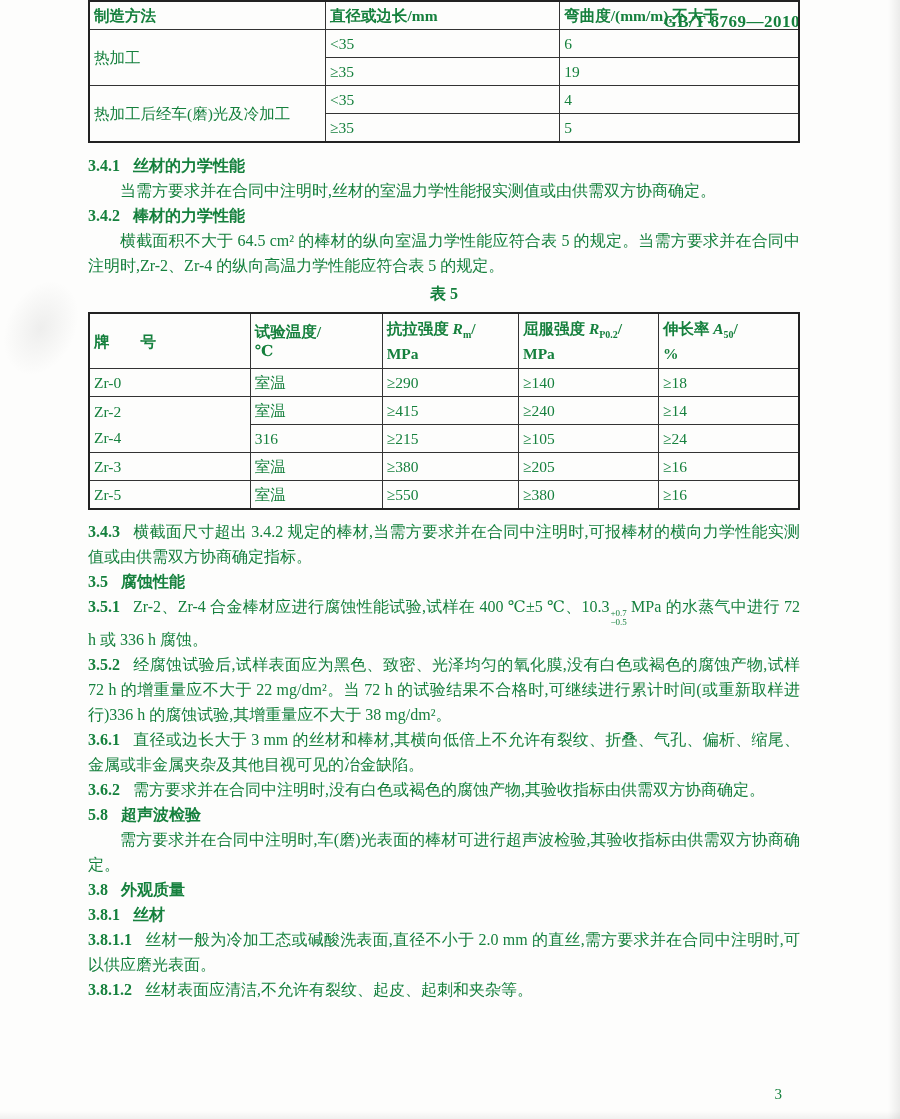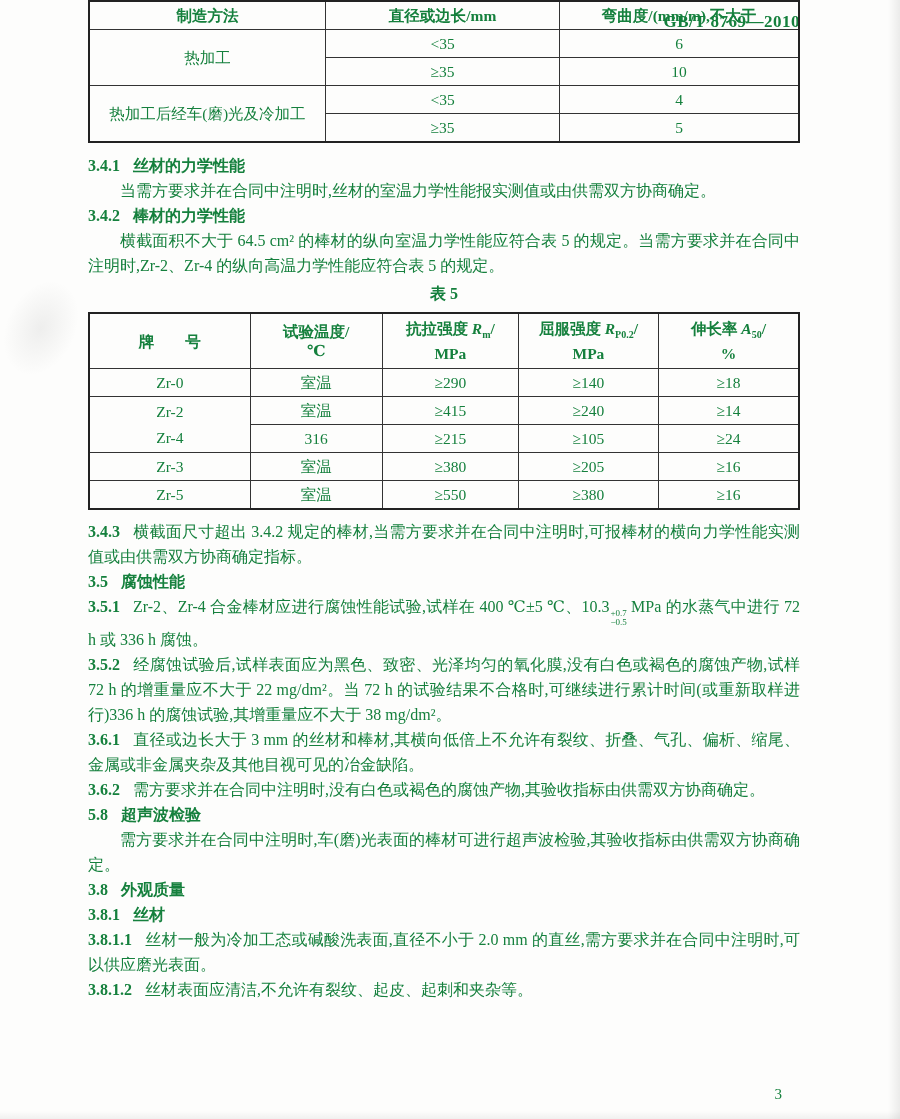--- a/index.html
+++ b/index.html
@@ -31,21 +31,21 @@
     margin:0;padding:0;line-height:22px;
   }
   .t4-title{margin-top:56px;margin-bottom:6px;}
   .t5-title{margin-top:5px;margin-bottom:7px;font-family:Liberation Serif, serif;}
   table{
     width:100%;border-collapse:collapse;table-layout:fixed;
     border:2px solid #222;
   }
   th,td{
     border:1px solid #333;
-    text-align:center;vertical-align:middle;
+    text-align:left;vertical-align:middle;
     font-size:15.5px;line-height:19px;
     padding:0 4px;height:27px;
     font-weight:normal;
     margin-left:16px;
   }
   thead th{font-weight:bold;}
   .t5 thead th{height:54px;}
   .var{font-style:italic;font-family:"Liberation Serif",serif;}
   sub{font-size:10px;}
   .grade-two-line div{line-height:26px;}
@@ -91,21 +91,21 @@
         </tr>
       </thead>
       <tbody>
         <tr>
           <td rowspan="2">热加工</td>
           <td>&lt;35</td>
           <td>6</td>
         </tr>
         <tr>
           <td>≥35</td>
-          <td>10</td>
+          <td>19</td>
         </tr>
         <tr>
           <td rowspan="2">热加工后经车(磨)光及冷加工</td>
           <td>&lt;35</td>
           <td>4</td>
         </tr>
         <tr>
           <td>≥35</td>
           <td>5</td>
         </tr>

